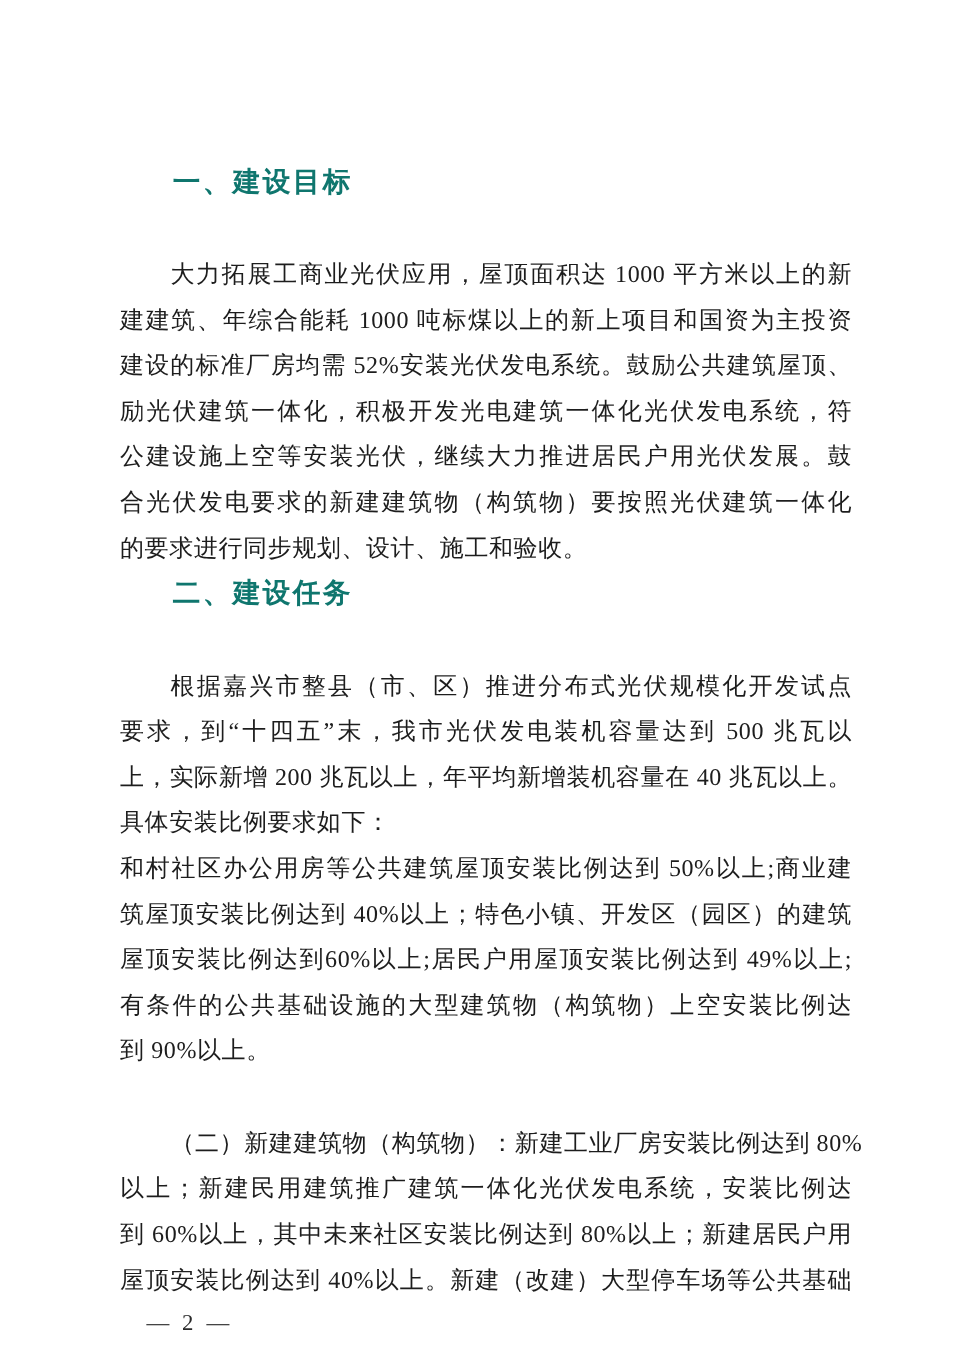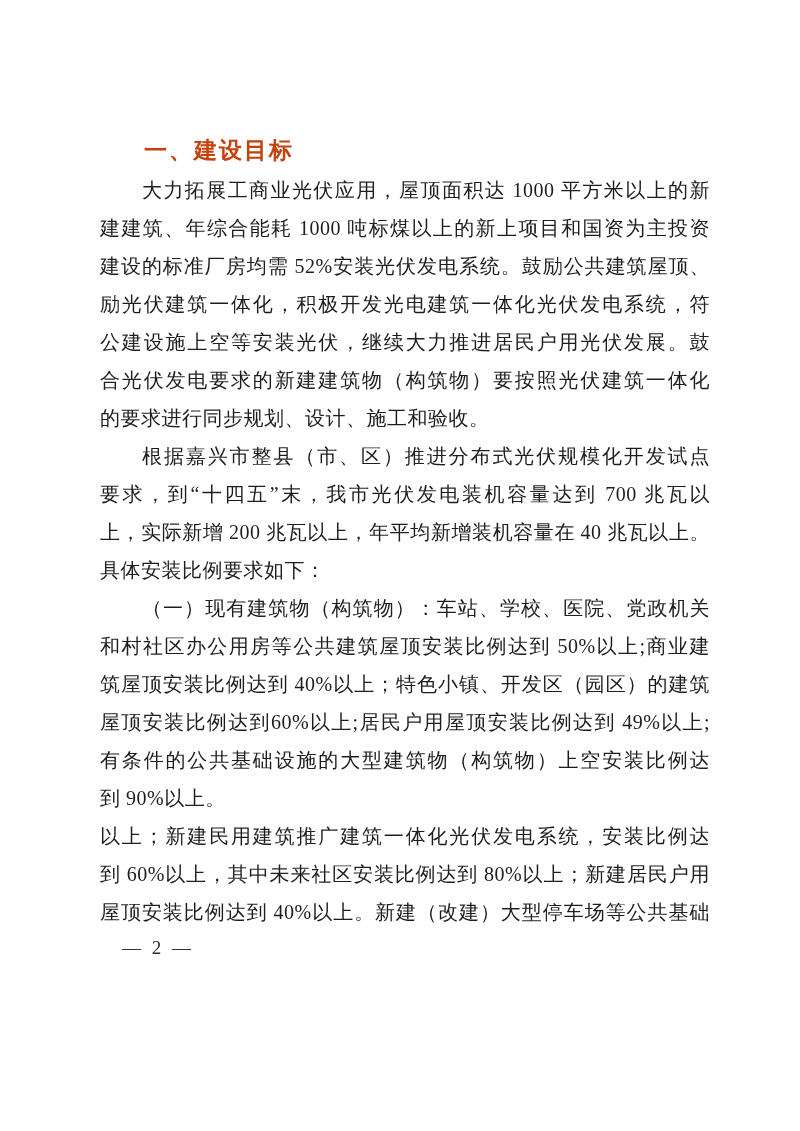--- a/index.html
+++ b/index.html
@@ -15,43 +15,44 @@
   }
   .page {
     box-sizing: border-box;
     width: 800px;
     height: 1131px;
     padding: 133px 90px 0 100px;
     background: #ffffff;
   }
   .content { width: 610px; }
   .heading {
-    font-family: Liberation Mono, monospace;
+    font-family: Liberation Serif, serif;
     font-weight: bold;
     font-size: 23px;
     line-height: 38px;
-    color: #c2410c;
+    color: #0f766e;
     padding-left: 44px;
     letter-spacing: 2px;
   }
   .line {
     font-size: 20px;
     line-height: 38px;
     color: #1d1d1d;
     text-align: justify;
     text-align-last: justify;
     white-space: nowrap;
     letter-spacing: 0.5px;
   }
   .line.left {
     text-align: center;
     text-align-last: left;
   }
   .line.indent {
     text-indent: 42px;
+    margin-top: 39px;
   }
   .page-number {
     font-size: 19px;
     line-height: 30px;
     margin-top: 2px;
     padding-left: 22px;
     color: #2a2a2a;
     letter-spacing: 3px;
   }
 </style>
@@ -61,28 +62,29 @@
 <div class="page">
   <div class="content" id="content">
       <div class="heading">一、建设目标</div>
       <div class="line indent">大力拓展工商业光伏应用，屋顶面积达 1000 平方米以上的新</div>
       <div class="line">建建筑、年综合能耗 1000 吨标煤以上的新上项目和国资为主投资</div>
       <div class="line">建设的标准厂房均需 52%安装光伏发电系统。鼓励公共建筑屋顶、</div>
       <div class="line">励光伏建筑一体化，积极开发光电建筑一体化光伏发电系统，符</div>
       <div class="line">公建设施上空等安装光伏，继续大力推进居民户用光伏发展。鼓</div>
       <div class="line">合光伏发电要求的新建建筑物（构筑物）要按照光伏建筑一体化</div>
       <div class="line left">的要求进行同步规划、设计、施工和验收。</div>
+      <div class="heading">二、建设任务</div>
       <div class="line indent">根据嘉兴市整县（市、区）推进分布式光伏规模化开发试点</div>
-      <div class="line">要求，到“十四五”末，我市光伏发电装机容量达到 700 兆瓦以</div>
+      <div class="line">要求，到“十四五”末，我市光伏发电装机容量达到 500 兆瓦以</div>
       <div class="line">上，实际新增 200 兆瓦以上，年平均新增装机容量在 40 兆瓦以上。</div>
       <div class="line left">具体安装比例要求如下：</div>
-      <div class="line indent">（一）现有建筑物（构筑物）：车站、学校、医院、党政机关</div>
       <div class="line">和村社区办公用房等公共建筑屋顶安装比例达到 50%以上;商业建</div>
       <div class="line">筑屋顶安装比例达到 40%以上；特色小镇、开发区（园区）的建筑</div>
       <div class="line">屋顶安装比例达到60%以上;居民户用屋顶安装比例达到 49%以上;</div>
       <div class="line">有条件的公共基础设施的大型建筑物（构筑物）上空安装比例达</div>
       <div class="line left">到 90%以上。</div>
+      <div class="line indent">（二）新建建筑物（构筑物）：新建工业厂房安装比例达到 80%</div>
       <div class="line">以上；新建民用建筑推广建筑一体化光伏发电系统，安装比例达</div>
       <div class="line">到 60%以上，其中未来社区安装比例达到 80%以上；新建居民户用</div>
       <div class="line">屋顶安装比例达到 40%以上。新建（改建）大型停车场等公共基础</div>
     </div>
   <div class="page-number">— 2 —</div>
 </div>
 
 </body></html>

